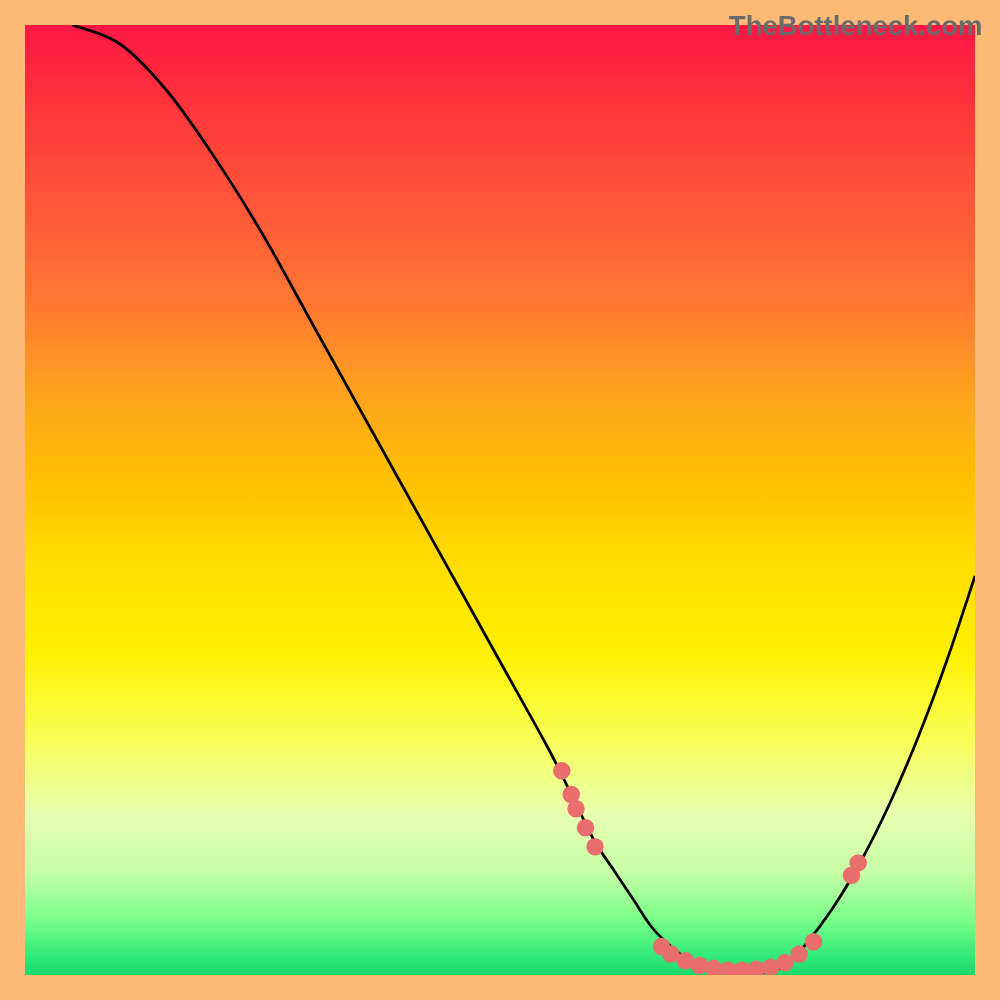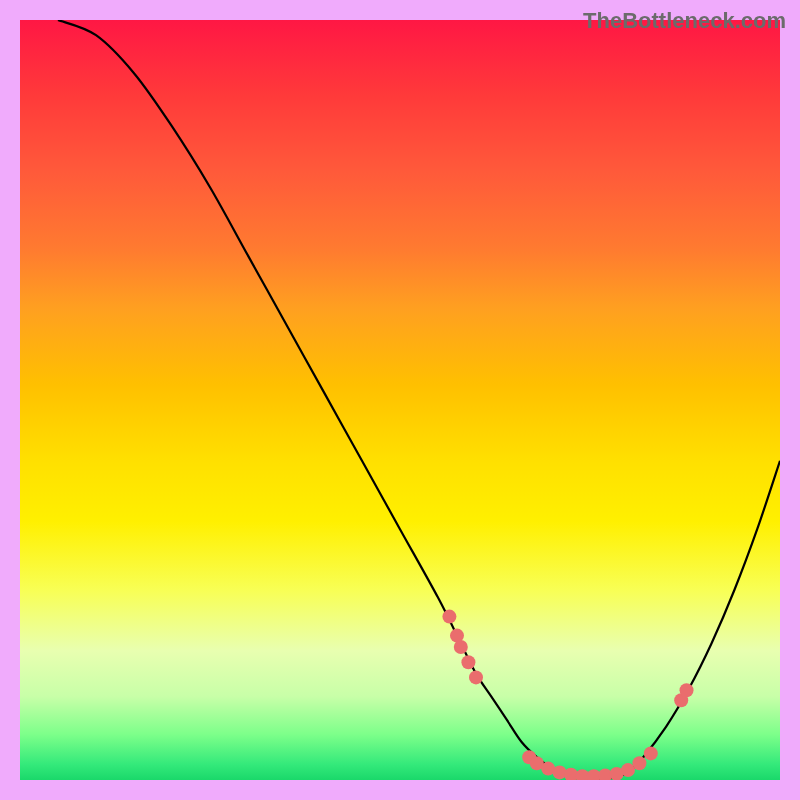--- a/index.html
+++ b/index.html
@@ -1,17 +1,17 @@
 <!DOCTYPE html>
 <html><head>
 <meta charset="utf-8">
 <style>
   * { margin: 0; padding: 0; box-sizing: border-box; }
   html, body { width: 800px; height: 800px; background: #000; overflow: hidden; }
-  .root { position: relative; width: 800px; height: 800px; background: #f0abfc; }
+  .root { position: relative; width: 800px; height: 800px; background: #fdba74; }
   .plot-area {
     position: absolute;
     left: 20px;
     top: 20px;
     width: 760px;
     height: 760px;
     background: linear-gradient(
       to bottom,
       #ff1744 0%,
       #ff3a3a 10%,

